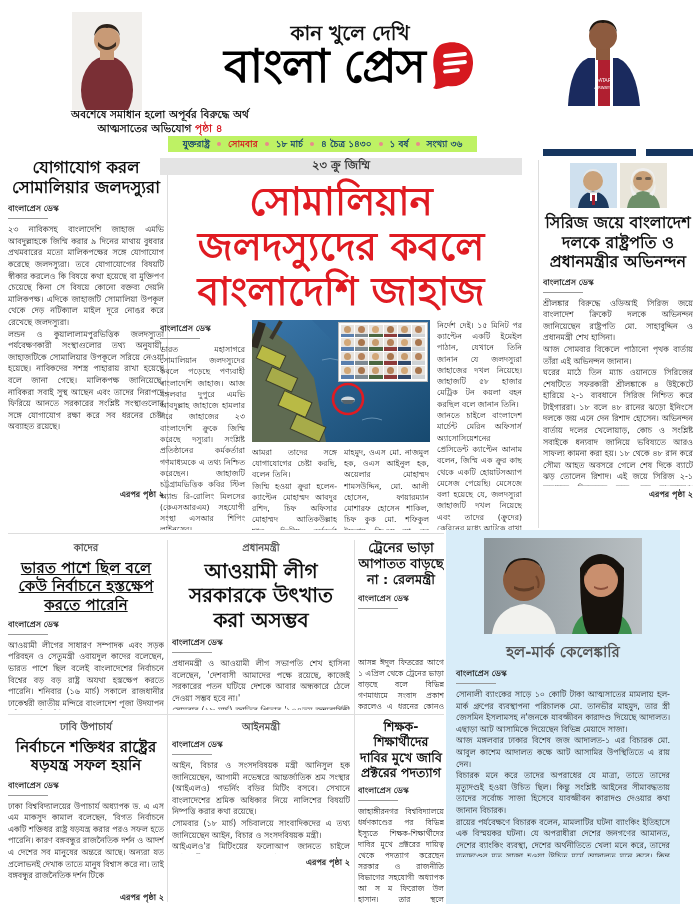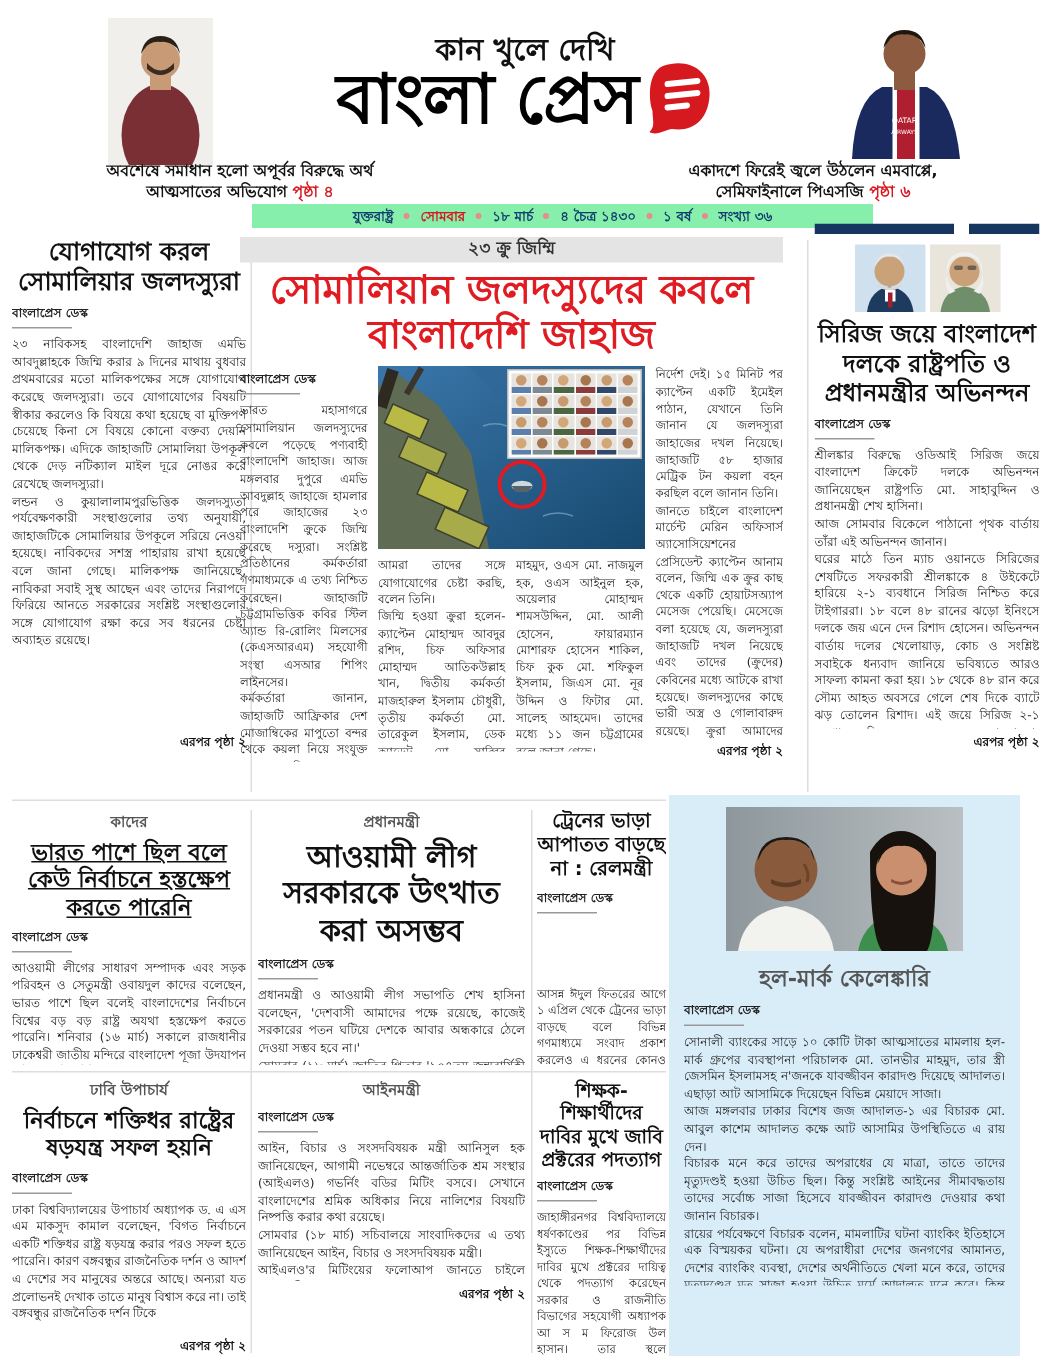--- a/index.html
+++ b/index.html
@@ -7,36 +7,36 @@
   .page{position:relative;width:700px;height:910px;background:#ffffff;margin:0 auto;overflow:hidden;color:#1a1a1a;}
   .abs{position:absolute;}
   
   .photo-frame{overflow:hidden;background:#eee;}
   .photo-frame svg{display:block;width:100%;height:100%;}
   .tagline{left:220px;top:18px;width:260px;text-align:center;font-size:20px;font-weight:700;color:#111;}
   .masthead-row{left:165px;top:40px;width:370px;display:flex;align-items:center;justify-content:center;gap:5px;}
   .masthead-title{font-size:46px;font-weight:900;letter-spacing:-1px;color:#000;line-height:1.1;white-space:nowrap;}
   .teaser{font-size:10.5px;font-weight:700;line-height:1.35;text-align:center;color:#111;}
   .teaser .pref{color:#d6181f;}
-  .date-bar{left:168px;top:136px;width:414px;height:16px;background:#86efac;display:flex;align-items:center;justify-content:center;gap:7px;font-size:9px;font-weight:700;color:#123f6d;}
+  .date-bar{left:168px;top:136px;width:309px;height:16px;background:#bef264;display:flex;align-items:center;justify-content:center;gap:7px;font-size:9px;font-weight:700;color:#123f6d;}
   .date-dot{width:4px;height:4px;border-radius:50%;background:#e98b8b;display:inline-block;}
   .date-bar .hl{color:#d6181f;}
   
   .article{overflow:hidden;}
   .kicker{text-align:center;font-size:10px;font-weight:700;color:#555;margin-bottom:2px;}
   .headline{text-align:center;font-weight:900;color:#111;line-height:1.22;margin:0 0 4px 0;}
   .byline{font-size:8px;font-weight:700;color:#222;margin:2px 0 0 0;}
   .byline-rule{width:40px;border-top:1px solid #999;margin:3px 0 5px 0;}
   .body-text{font-size:8px;line-height:1.45;text-align:justify;white-space:pre-line;color:#222;}
   .continued{font-size:8px;font-weight:700;text-align:right;color:#111;margin-top:2px;}
   .col-rule{border-left:1px solid #ddd;width:0;}
   .row-rule{border-top:1px solid #ddd;height:0;}
   
   .kicker-bar{height:17px;background:#e4e4e4;display:flex;align-items:center;justify-content:center;font-size:11.5px;font-weight:700;color:#333;}
-  .main-headline{color:#e01b22;font-size:26px;font-weight:900;text-align:center;line-height:1.16;margin:4px 0 5px 0;}
+  .main-headline{color:#e01b22;font-size:39px;font-weight:900;text-align:center;line-height:1.16;margin:4px 0 5px 0;}
   .story-body{display:flex;gap:7px;height:264px;overflow:hidden;}
   .scol{width:85px;flex:0 0 85px;}
   .smid{width:178px;flex:0 0 178px;}
   .ship-photo{position:relative;width:178px;height:122px;background:#2a6396;overflow:hidden;}
   .crew-grid{position:absolute;top:2px;right:2px;width:90px;height:60px;background:#fdfdfd;border:1px solid #b9b9b9;display:grid;grid-template-columns:repeat(6,1fr);grid-auto-rows:1fr;gap:1px;padding:2px;box-sizing:border-box;}
   .mug{background:#e7e3de;overflow:hidden;}
   .mug-head{width:7px;height:7px;border-radius:50%;margin:1px auto 0 auto;}
   .mug-shirt{height:5px;margin-top:1px;}
   .mid-cols{display:flex;gap:7px;margin-top:5px;}
   .mid-cols .mcol{width:85px;flex:0 0 85px;}
@@ -92,24 +92,20 @@
       <circle cx="55" cy="32" r="14" fill="#8d5b3f"></circle>
       <path d="M41 28 Q43 16 55 16 Q67 16 69 28 L66 23 Q60 18 55 19 Q48 18 44 24 Z" fill="#1e160f"></path>
       <text x="55" y="78" font-size="5" fill="#ffffff" text-anchor="middle">QATAR</text>
       <text x="55" y="85" font-size="4" fill="#ffffff" text-anchor="middle">AIRWAYS</text>
     </svg>
   </div>
 
   <div class="abs teaser" style="left:55px;top:107px;width:210px;">
     <span>অবশেষে সমাধান হলো অপূর্বর বিরুদ্ধে অর্থ আত্মসাতের অভিযোগ</span>
     <span class="pref">পৃষ্ঠা ৪</span>
-  </div>
-  <div class="abs teaser" style="left:438px;top:107px;width:208px;">
-    <span>একাদশে ফিরেই জ্বলে উঠলেন এমবাপ্পে, সেমিফাইনালে পিএসজি</span>
-    <span class="pref">পৃষ্ঠা ৬</span>
   </div>
 
   <div class="abs date-bar">
     <span>যুক্তরাষ্ট্র</span>
       <span class="date-dot"></span>
     <span class="hl">সোমবার</span>
       <span class="date-dot"></span>
     <span>১৮ মার্চ</span>
       <span class="date-dot"></span>
     <span>৪ চৈত্র ১৪৩০</span>

